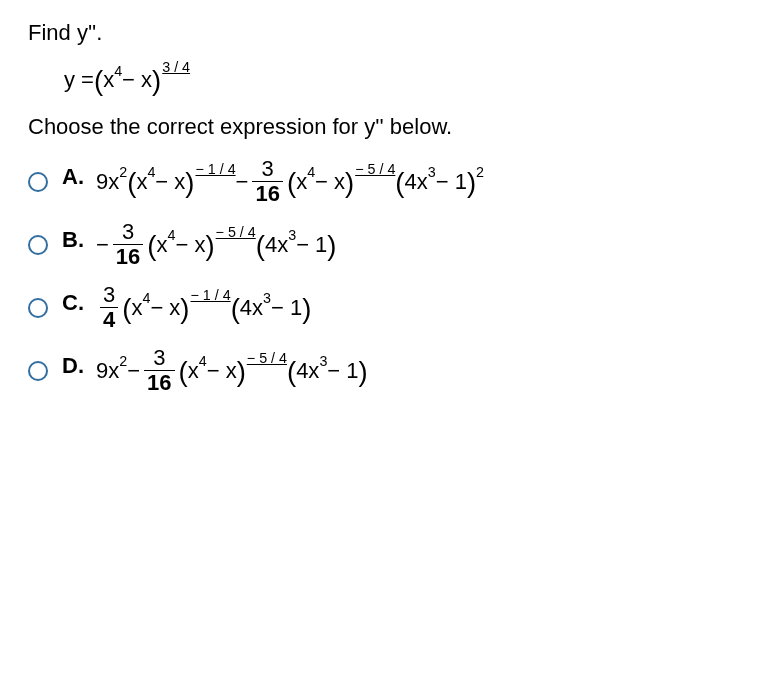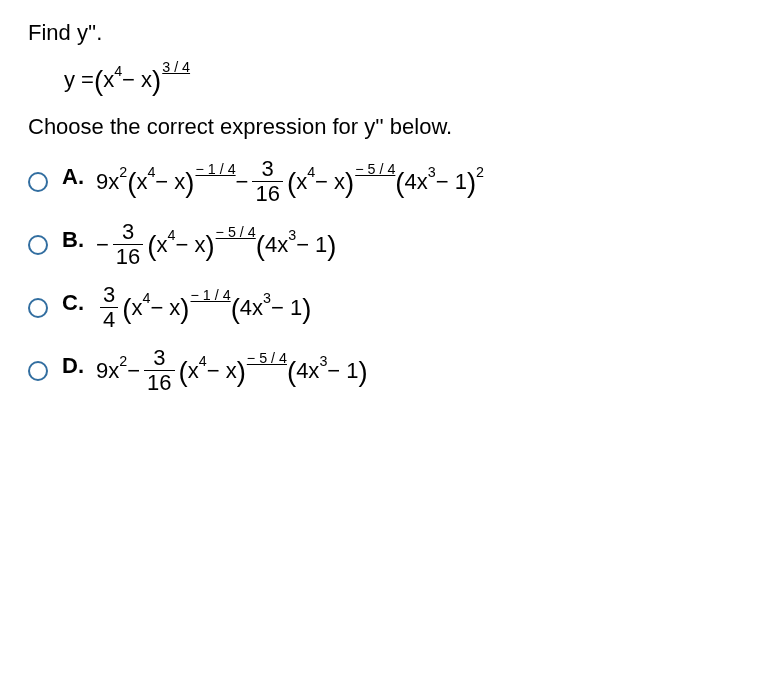--- a/index.html
+++ b/index.html
@@ -41,21 +41,21 @@
     .math { display: inline-flex; align-items: center; }
     .frac {
       display: inline-flex;
       flex-direction: column;
       align-items: center;
       vertical-align: middle;
       margin: 0 4px;
       line-height: 1;
     }
     .frac .num { padding: 0 3px 1px; }
-    .frac .den { border-top: 1.5px solid #000; padding: 1px 3px 0; }
+    .frac .den { border-top: 1.5px solid #000; padding: 1px 3px 0; font-weight: bold; }
     sup { font-size: 0.65em; position: relative; top: -0.65em; }
     .sup-group { font-size: 0.65em; position: relative; top: -0.9em; margin-left:1px;text-decoration:underline;}
     .paren { font-size: 1.25em; position: relative; top: 1px; }
   </style>
 </head>
 <body>
 
 <div class="block">Find y''.</div>
 
 <div class="equation-line">

